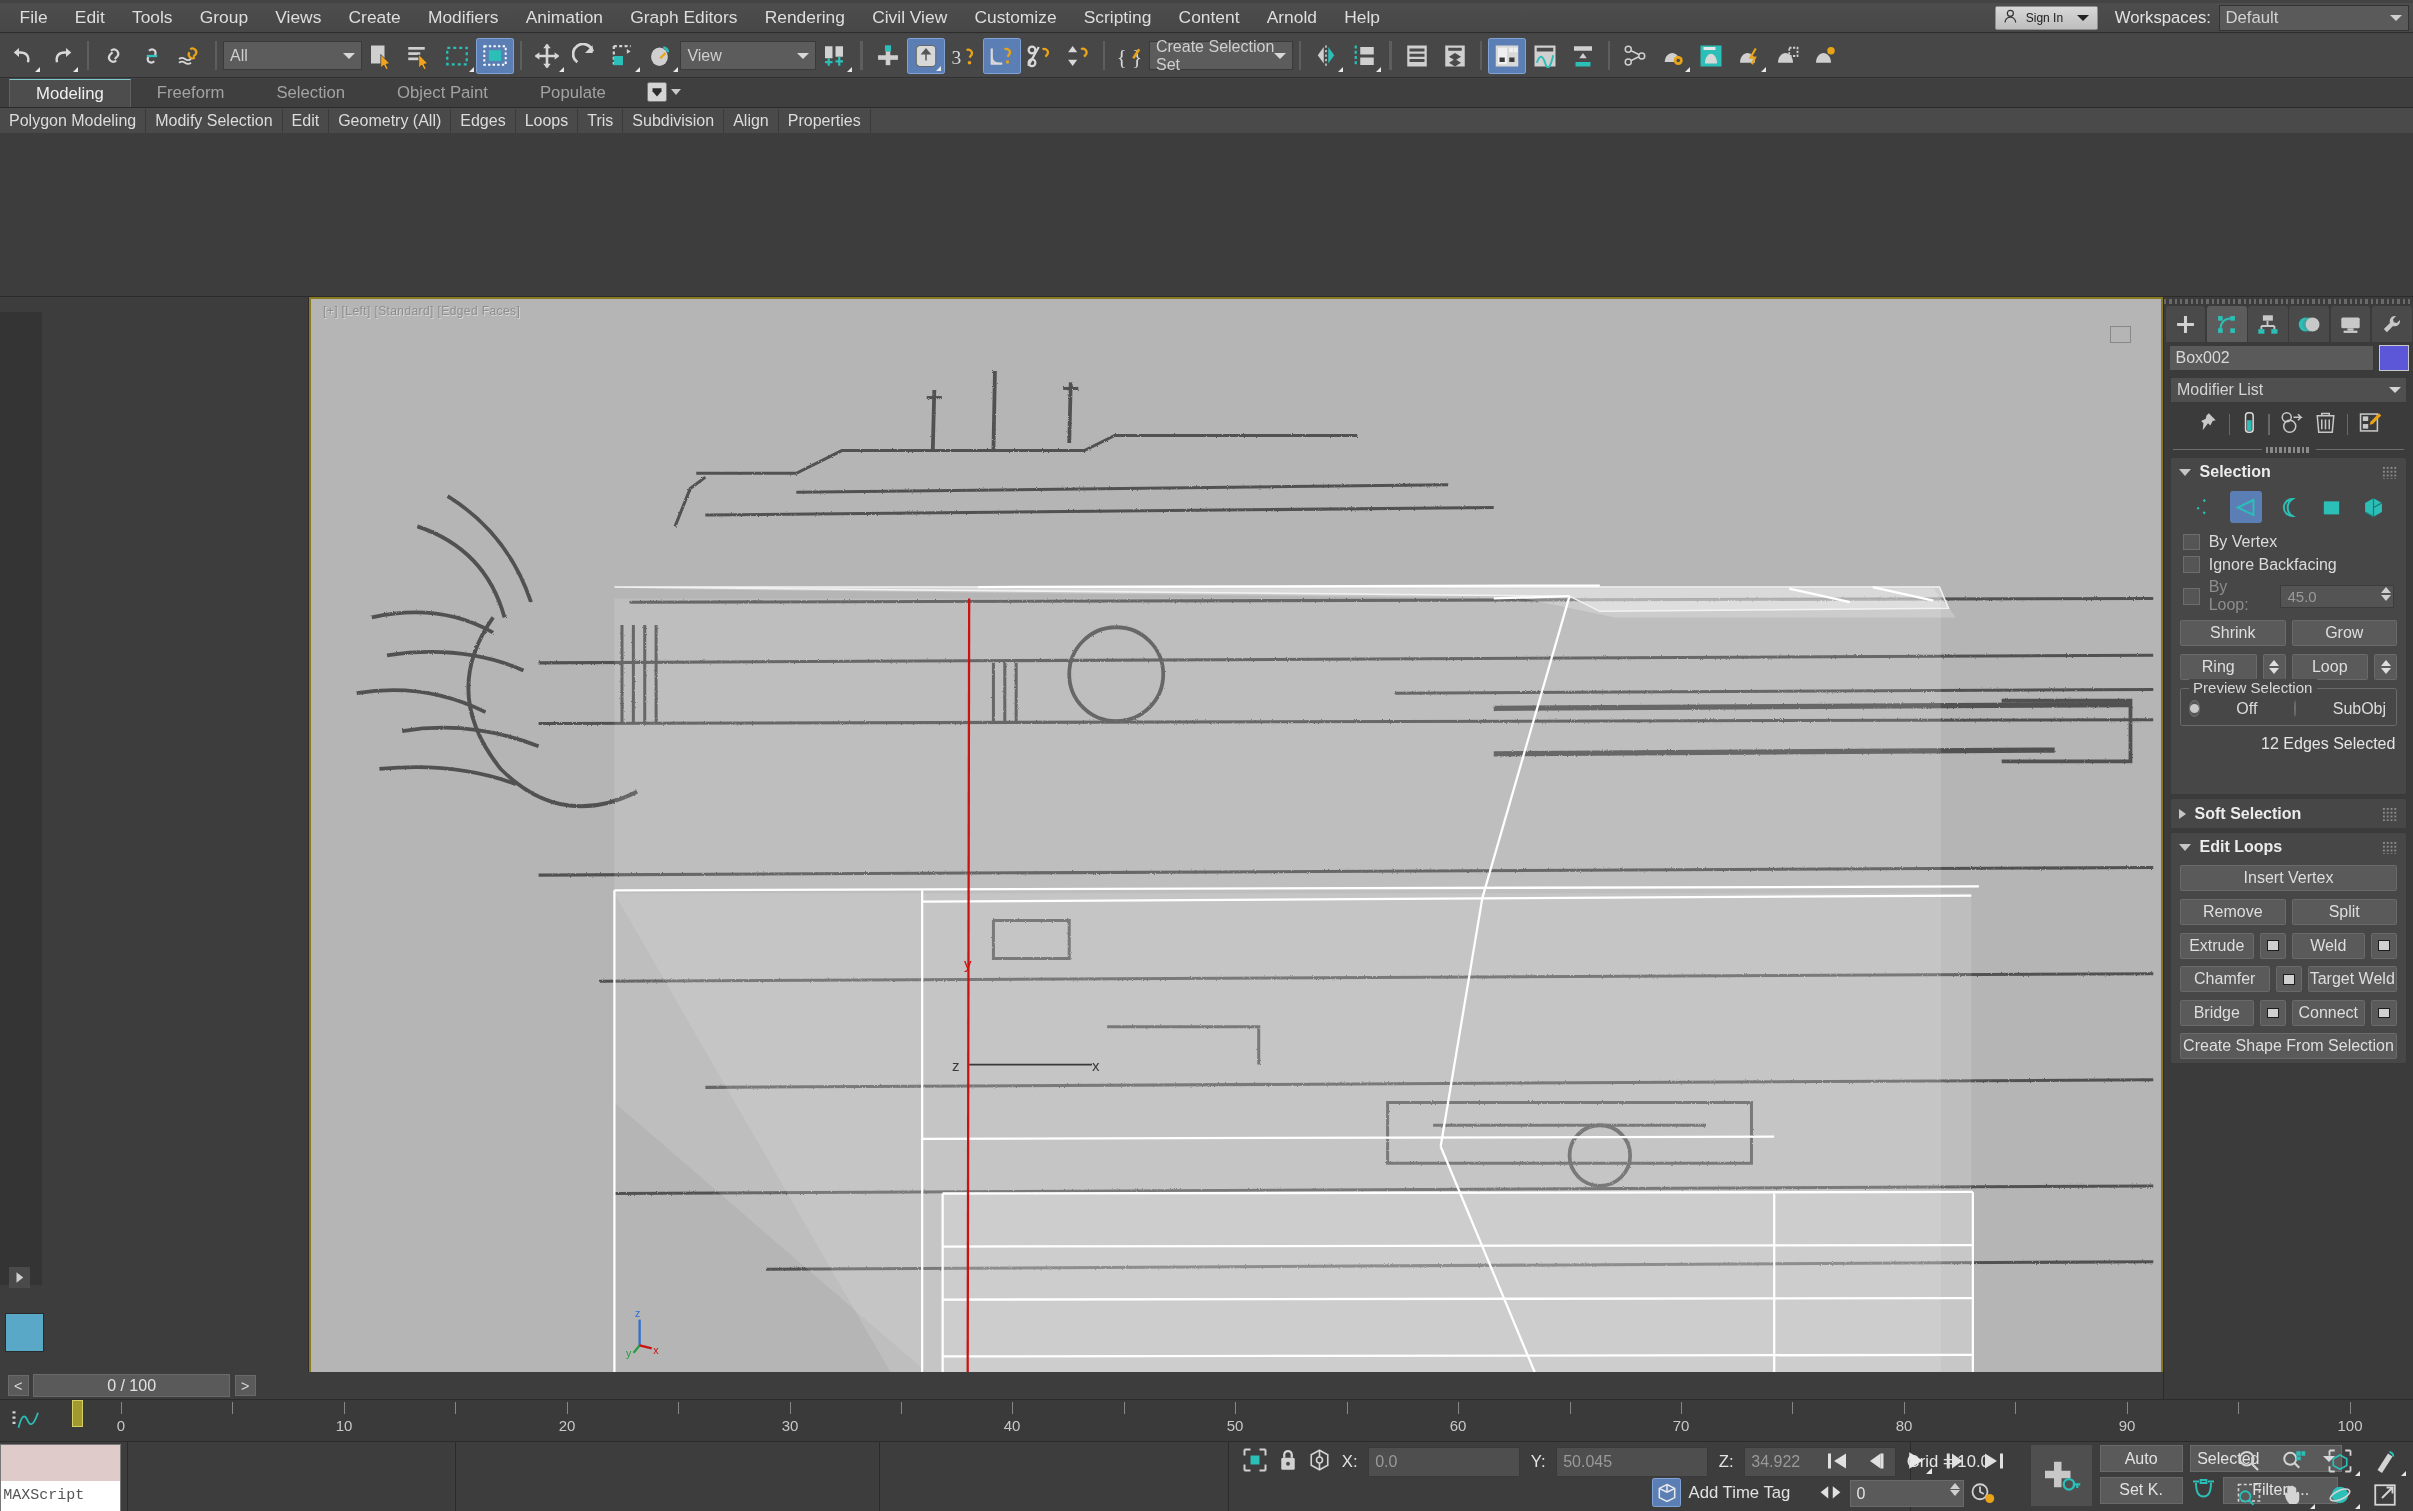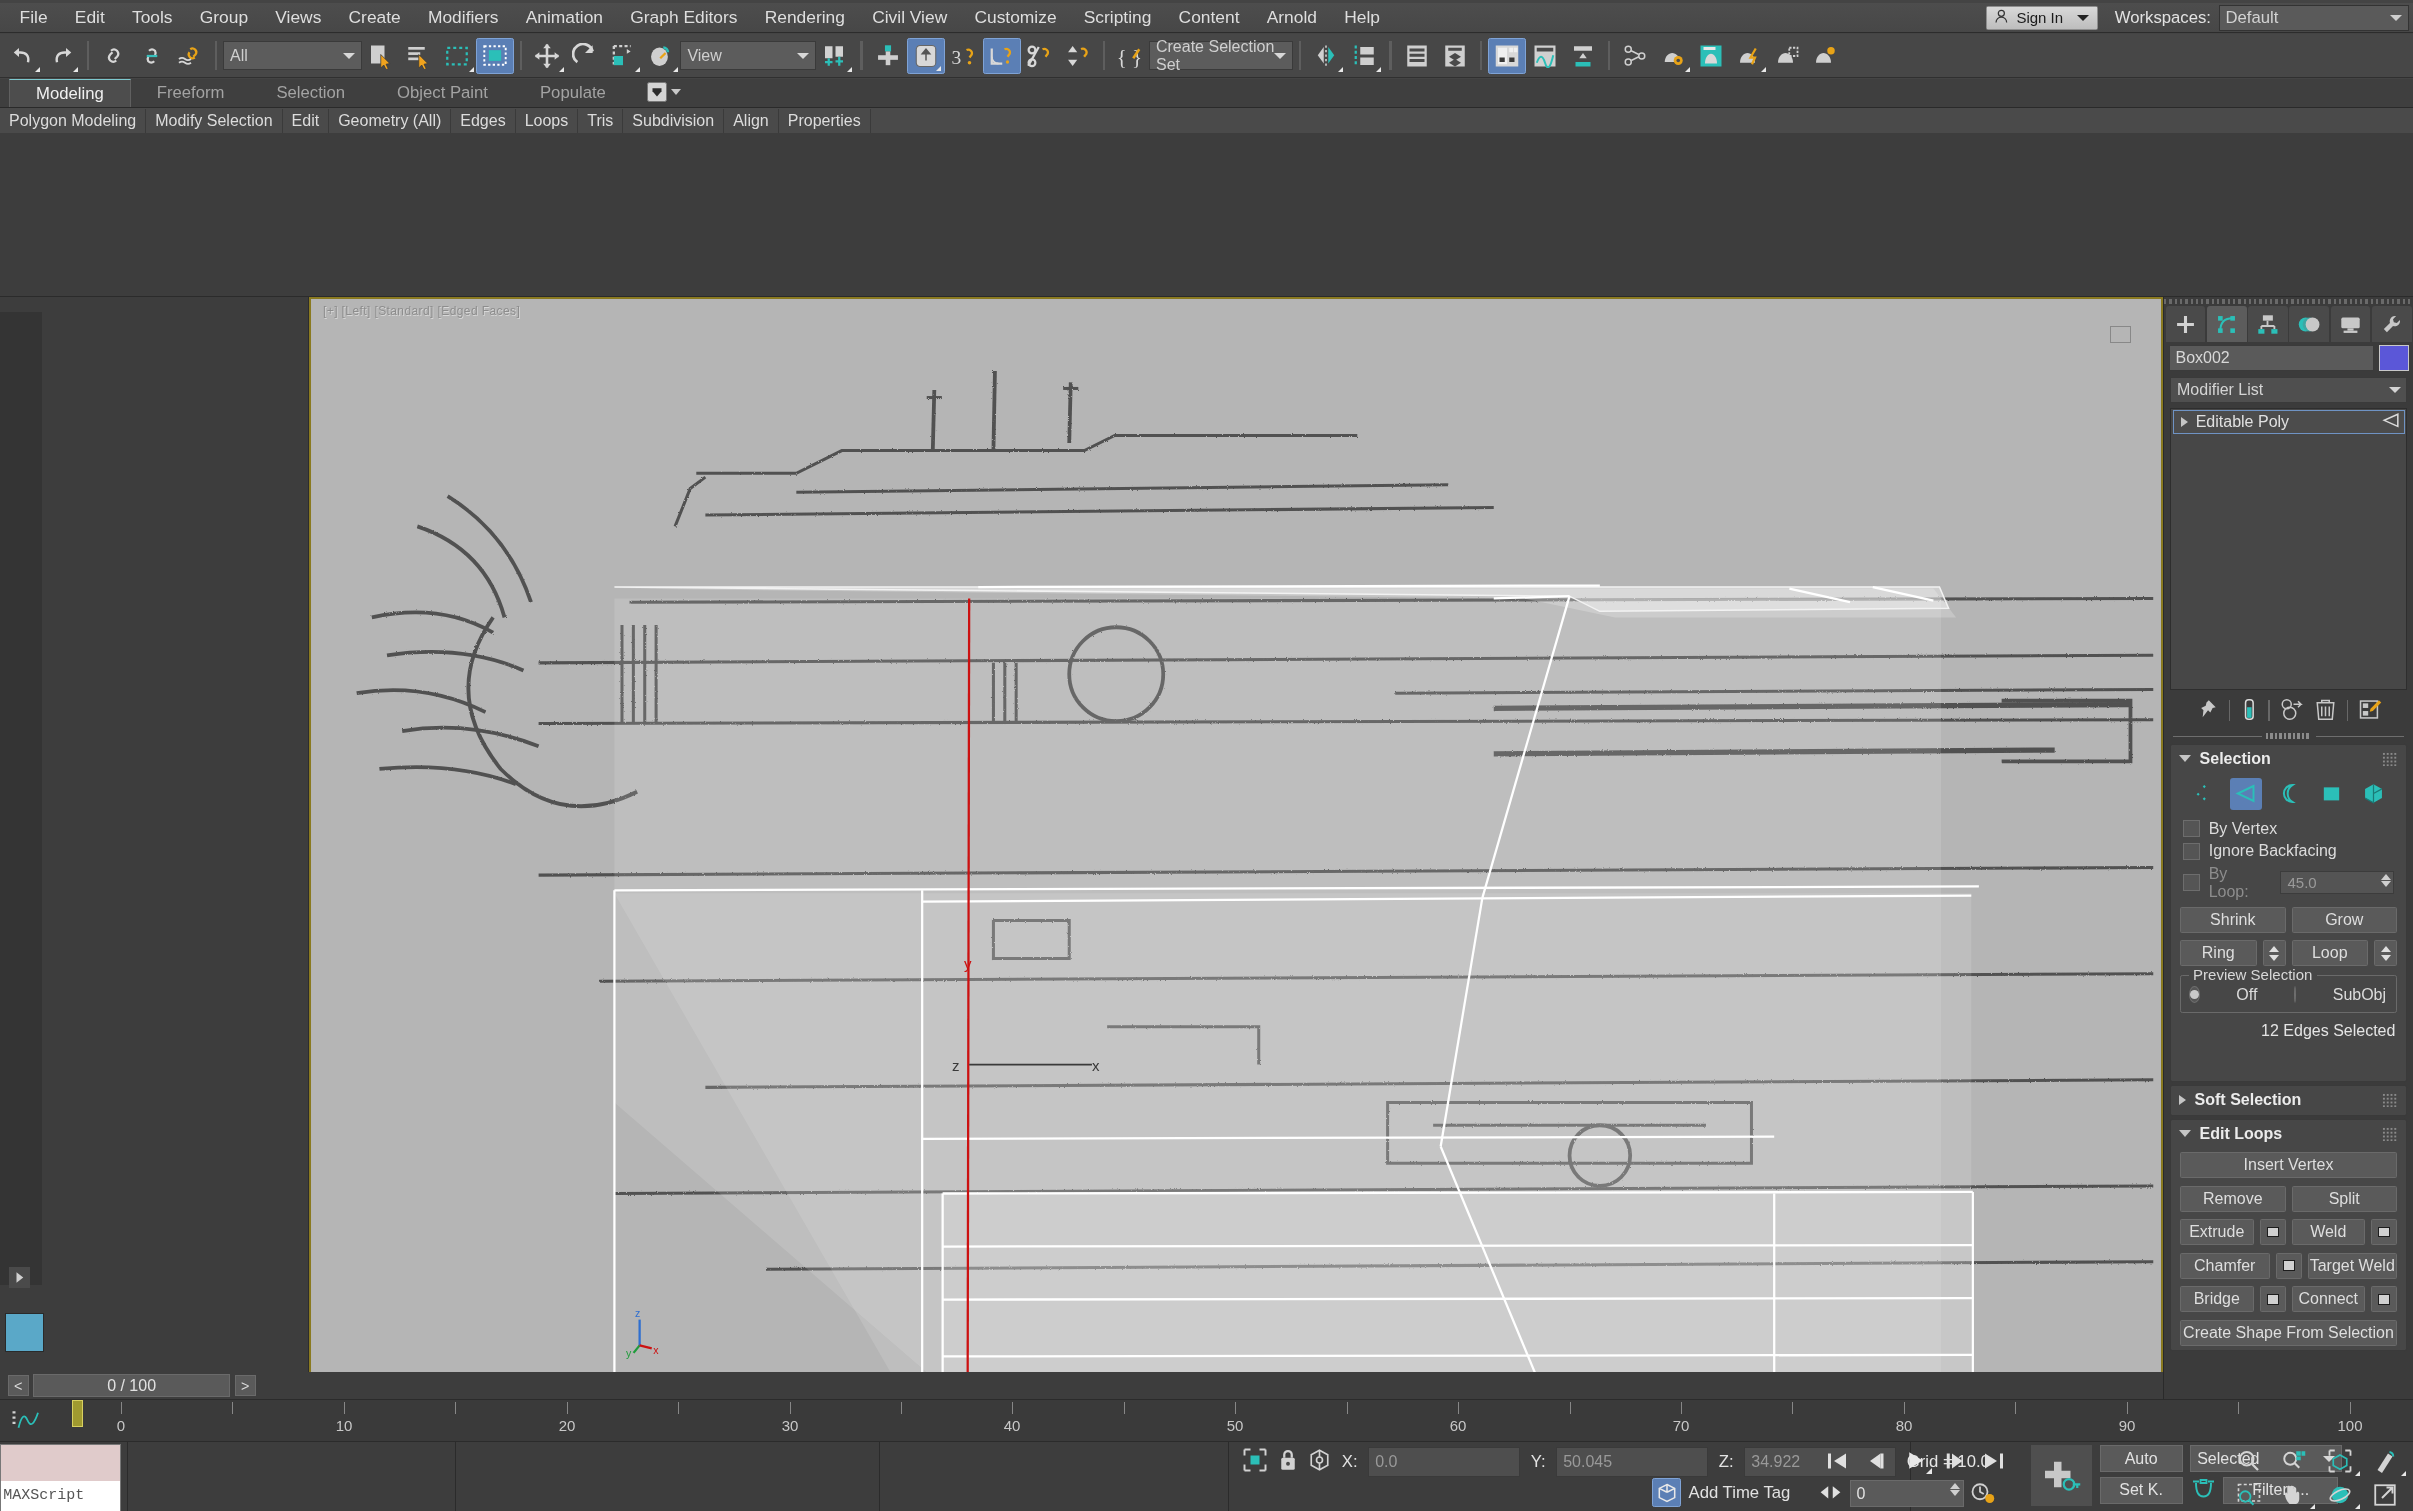--- a/index.html
+++ b/index.html
@@ -21,21 +21,21 @@
   }
   .menu-item{
     font-size:17.4px; color:#dedede; padding:3px 13.6px; white-space:nowrap;
     cursor:default;
   }
   .menubar-right{ margin-left:auto; display:flex; align-items:center; padding-right:4.5px; }
   .signin{
     display:flex; align-items:center; gap:6.8px;
     background:linear-gradient(#d8d8d8,#bdbdbd); color:#1a1a1a;
     border:0.8px solid #8e8e8e; border-radius:1.5px;
-    padding:2.3px 7.6px 2.3px 6px; font-size:15px; height:24px;
+    padding:2.3px 7.6px 2.3px 6px; font-size:12px; height:24px;
   }
   .signin .caret{ width:0;height:0;border-left:6px solid transparent;border-right:6px solid transparent;border-top:6.8px solid #222; margin-left:7.6px;}
   .ws-label{ font-size:16.7px; color:#e2e2e2; margin:0 7.6px 0 16.7px; }
   .ws-select{
     width:190px; height:26px; background:#5a5a5a; border:0.8px solid #333;
     display:flex; align-items:center; padding:0 6px; font-size:16.7px; color:#d2d2d2;
     position:relative;
   }
   .ws-select .caret{ position:absolute; right:6px; width:0;height:0;border-left:6px solid transparent;border-right:6px solid transparent;border-top:6.8px solid #cfcfcf;}
 
@@ -758,32 +758,20 @@
     <div class="cp-namerow">
       <div class="cp-name">Box002</div>
       <div class="cp-color"></div>
     </div>
 
     <div class="cp-modlist">
       <span>Modifier List</span>
       <span class="caret"></span>
     </div>
 
-    <div class="cp-stack">
-      <div class="stack-row">
-        <span class="tri-right"></span>
-
-        <span>Editable Poly</span>
-        <span style="margin-left:auto;margin-right:3px;">
-          <svg width="20" height="16.7" viewBox="0 0 26 22">
-              <path d="M22 3 L4 11 L22 19 Z" fill="none" stroke="#dadada" stroke-width="2"></path>
-            </svg>
-        </span>
-      </div>
-    </div>
 
     <div class="stack-tools">
       <span>
         <svg width="23" height="23" viewBox="0 0 30 30">
             <path d="M18 3l9 9-4 1-3 6-3-3-7 9 1-9-3-3 6-3 1-4z" fill="#c8c8c8"></path>
           </svg>
       </span>
       <span class="vsep"></span>
       <span>
         <svg width="16.7" height="23" viewBox="0 0 22 30">

